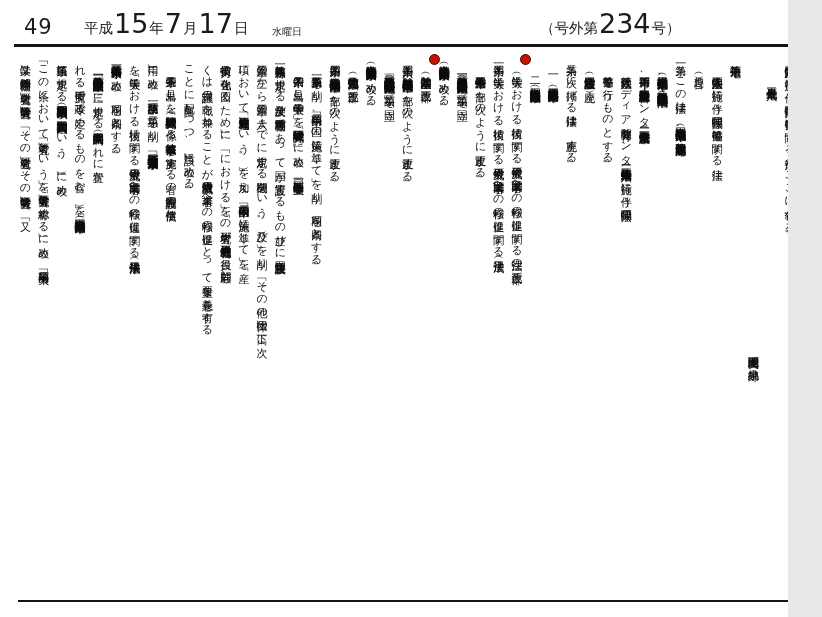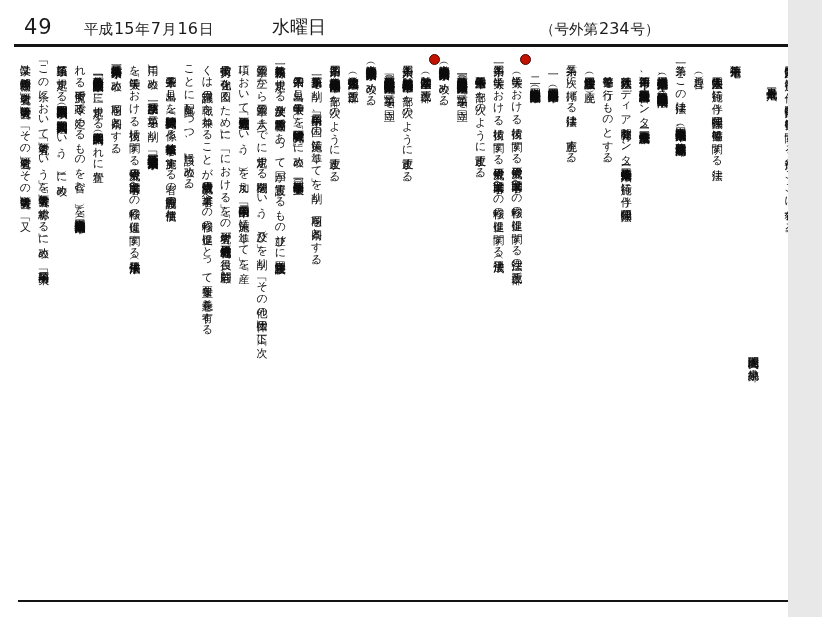--- a/index.html
+++ b/index.html
@@ -10,24 +10,24 @@
     overflow:hidden;
     font-family:"DejaVu Serif","Liberation Serif",serif;
     color:#111;
   }
 
   
   .hdr { position:absolute; top:4px; left:0; width:822px; height:40px;
          font-family:"Liberation Sans","DejaVu Sans",sans-serif; }
   .hitem { position:absolute; bottom:5px; white-space:nowrap; color:#1a1a1a; }
   .h-kanji { font-size:14.5px; }
-  .h-num   { font-size:16px; font-family:"DejaVu Sans",sans-serif; padding:0 1px; }
+  .h-num   { font-size:27px; font-family:"DejaVu Sans",sans-serif; padding:0 1px; }
   .h-pagenum { left:24px;  font-size:21px; font-family:"DejaVu Sans",sans-serif; letter-spacing:1px; }
   .h-date    { left:84px; }
-  .h-weekday { left:272px; font-size:18px; }
+  .h-weekday { left:272px; font-size:10px; }
   .h-masthead{ left:349px; font-size:23px; font-family:"DejaVu Serif","Liberation Serif",serif; }
   .h-masthead .m1 { margin-right:53px; }
   .h-issue   { left:540px; }
   .h-volume  { left:697px; }
 
   .rule { position:absolute; background:#141414; }
   .rule-top    { top:44px;  left:14px; width:794px; height:2.5px; }
   .rule-bottom { top:600px; left:18px; width:788px; height:2px; }
 
   
@@ -56,21 +56,21 @@
   .sideline.s3 { top:369px; height:86px; }
 </style>
 </head>
 <body>
 
 <div class="page">
 
   <div class="hdr">
     <span class="hitem h-pagenum">49</span>
 
-    <span class="hitem h-date"><span class="h-kanji">平成</span><span class="h-num">15</span><span class="h-kanji">年</span><span class="h-num">7</span><span class="h-kanji">月</span><span class="h-num">16</span><span class="h-kanji">日</span></span>
+    <span class="hitem h-date"><span class="h-kanji">平成</span><span class="h-num">15</span><span class="h-kanji">年</span><span class="h-num">7</span><span class="h-kanji">月</span><span class="h-num">17</span><span class="h-kanji">日</span></span>
 
     <span class="hitem h-weekday">水曜日</span>
 
 
     <span class="hitem h-issue"><span class="h-kanji">（号外第</span><span class="h-num">234</span><span class="h-kanji">号）</span></span>
 
   </div>
 
   <div class="rule rule-top"></div>
 

